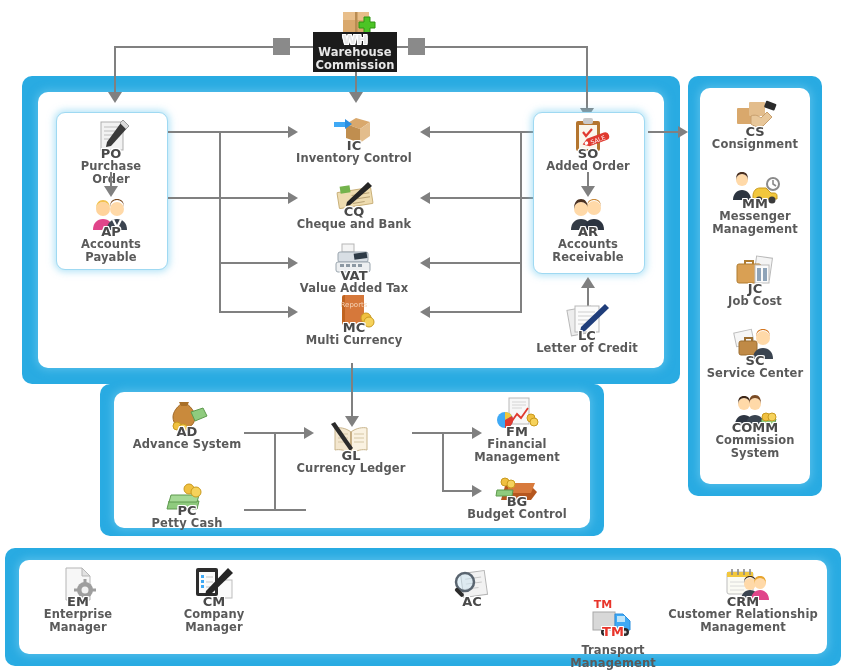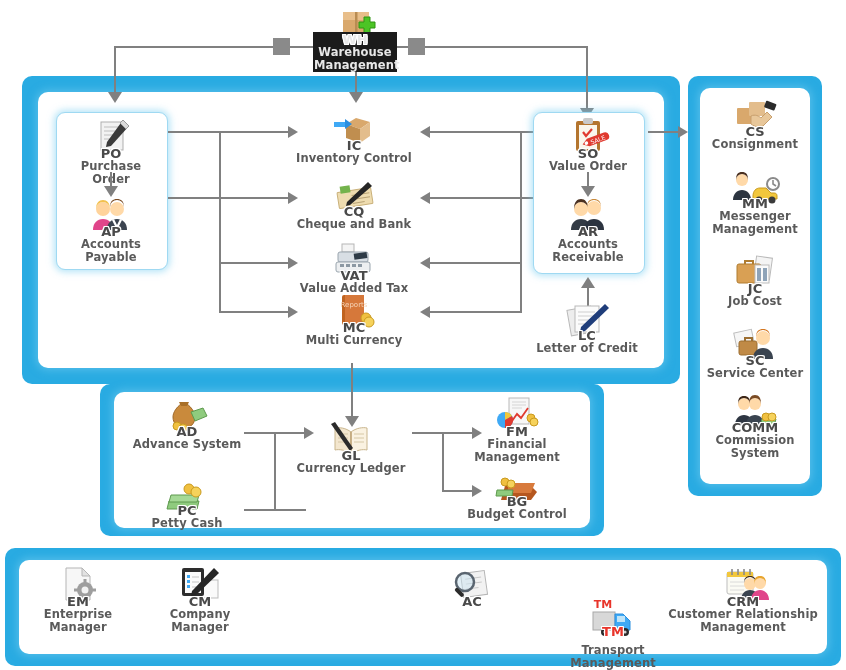--- a/index.html
+++ b/index.html
@@ -84,21 +84,21 @@
     <div class="ic">
       <svg class="art" viewBox="0 0 52 42">
         <rect x="14" y="8" width="26" height="22" rx="2" fill="#D9A86C"></rect>
         <rect x="14" y="8" width="26" height="8" fill="#E8BE8A"></rect>
         <rect x="26" y="8" width="2.5" height="22" fill="#B98C52"></rect>
         <path d="M30 18h5v-5h6v5h5v6h-5v5h-6v-5h-5z" fill="#4CC425" stroke="#2E9413" stroke-width="1"></path>
       </svg>
       <span class="code sel">WH</span>
     </div>
     <div class="lbl sel">Warehouse
-Management</div>
+Commission</div>
   </div>
 
   <div class="subbox" style="left:56px;top:112px;width:110px;height:156px;"></div>
   <div class="node" style="left:60px;top:118px;width:102px;">
     <div class="ic">
       <svg class="art" viewBox="0 0 52 42">
         <rect x="16" y="4" width="22" height="28" fill="#F2F2F2" stroke="#AFAFAF"></rect>
         <g stroke="#BDBDBD" stroke-width="1.2">
           <path d="M19 9h15M19 13h15M19 17h15M19 21h12"></path>
         </g>
@@ -223,21 +223,21 @@
         <rect x="21" y="0" width="10" height="6" rx="2" fill="#C9C9C9"></rect>
         <path d="M21 14l3 4 6-7" stroke="#E03A2F" stroke-width="2.2" fill="none"></path>
         <g transform="rotate(-20 36 22)">
           <path d="M26 17h18a4 4 0 010 8H26l-6-4z" fill="#E03A2F"></path>
           <circle cx="24" cy="21" r="1.8" fill="#fff"></circle>
           <text x="36" y="24" font-size="6" fill="#fff" text-anchor="middle" font-family="DejaVu Sans">SALE</text>
         </g>
       </svg>
       <span class="code">SO</span>
     </div>
-    <div class="lbl">Value Order</div>
+    <div class="lbl">Added Order</div>
   </div>
   <div class="ln vl" style="left:587px;top:172px;height:16px;"></div>
   <div class="ar d" style="left:581px;top:186px;"></div>
   <div class="node" style="left:537px;top:196px;width:102px;">
     <div class="ic">
       <svg class="art" viewBox="0 0 52 42">
         <circle cx="19" cy="13" r="7" fill="#FFD9A8"></circle>
         <path d="M12 13a7 7 0 0114 0c0-7-3-10-7-10s-7 3-7 10z" fill="#4A3020"></path>
         <path d="M9 34c0-7 4-11 10-11s10 4 10 11z" fill="#333B45"></path>
         <circle cx="32" cy="12" r="7" fill="#FFD9A8"></circle>
@@ -456,21 +456,21 @@
               <rect x="7" y="-1.5" width="4" height="3"></rect>
             </g>
         </g>
       </svg>
       <span class="code">EM</span>
     </div>
     <div class="lbl">Enterprise
 Manager</div>
   </div>
 
-  <div class="node" style="left:148px;top:566px;width:104px;">
+  <div class="node" style="left:162px;top:566px;width:104px;">
     <div class="ic">
       <svg class="art" viewBox="0 0 52 42">
         <rect x="26" y="14" width="18" height="18" fill="#FAFAFA" stroke="#BDBDBD"></rect>
         <rect x="8" y="2" width="22" height="28" rx="2" fill="#2D2D2D"></rect>
         <rect x="11" y="6" width="16" height="21" fill="#FBFBFB"></rect>
         <g fill="#3FA9F5">
             <rect x="13" y="9" width="3" height="3"></rect>
             <rect x="13" y="14" width="3" height="3"></rect>
             <rect x="13" y="19" width="3" height="3"></rect>
           </g>

